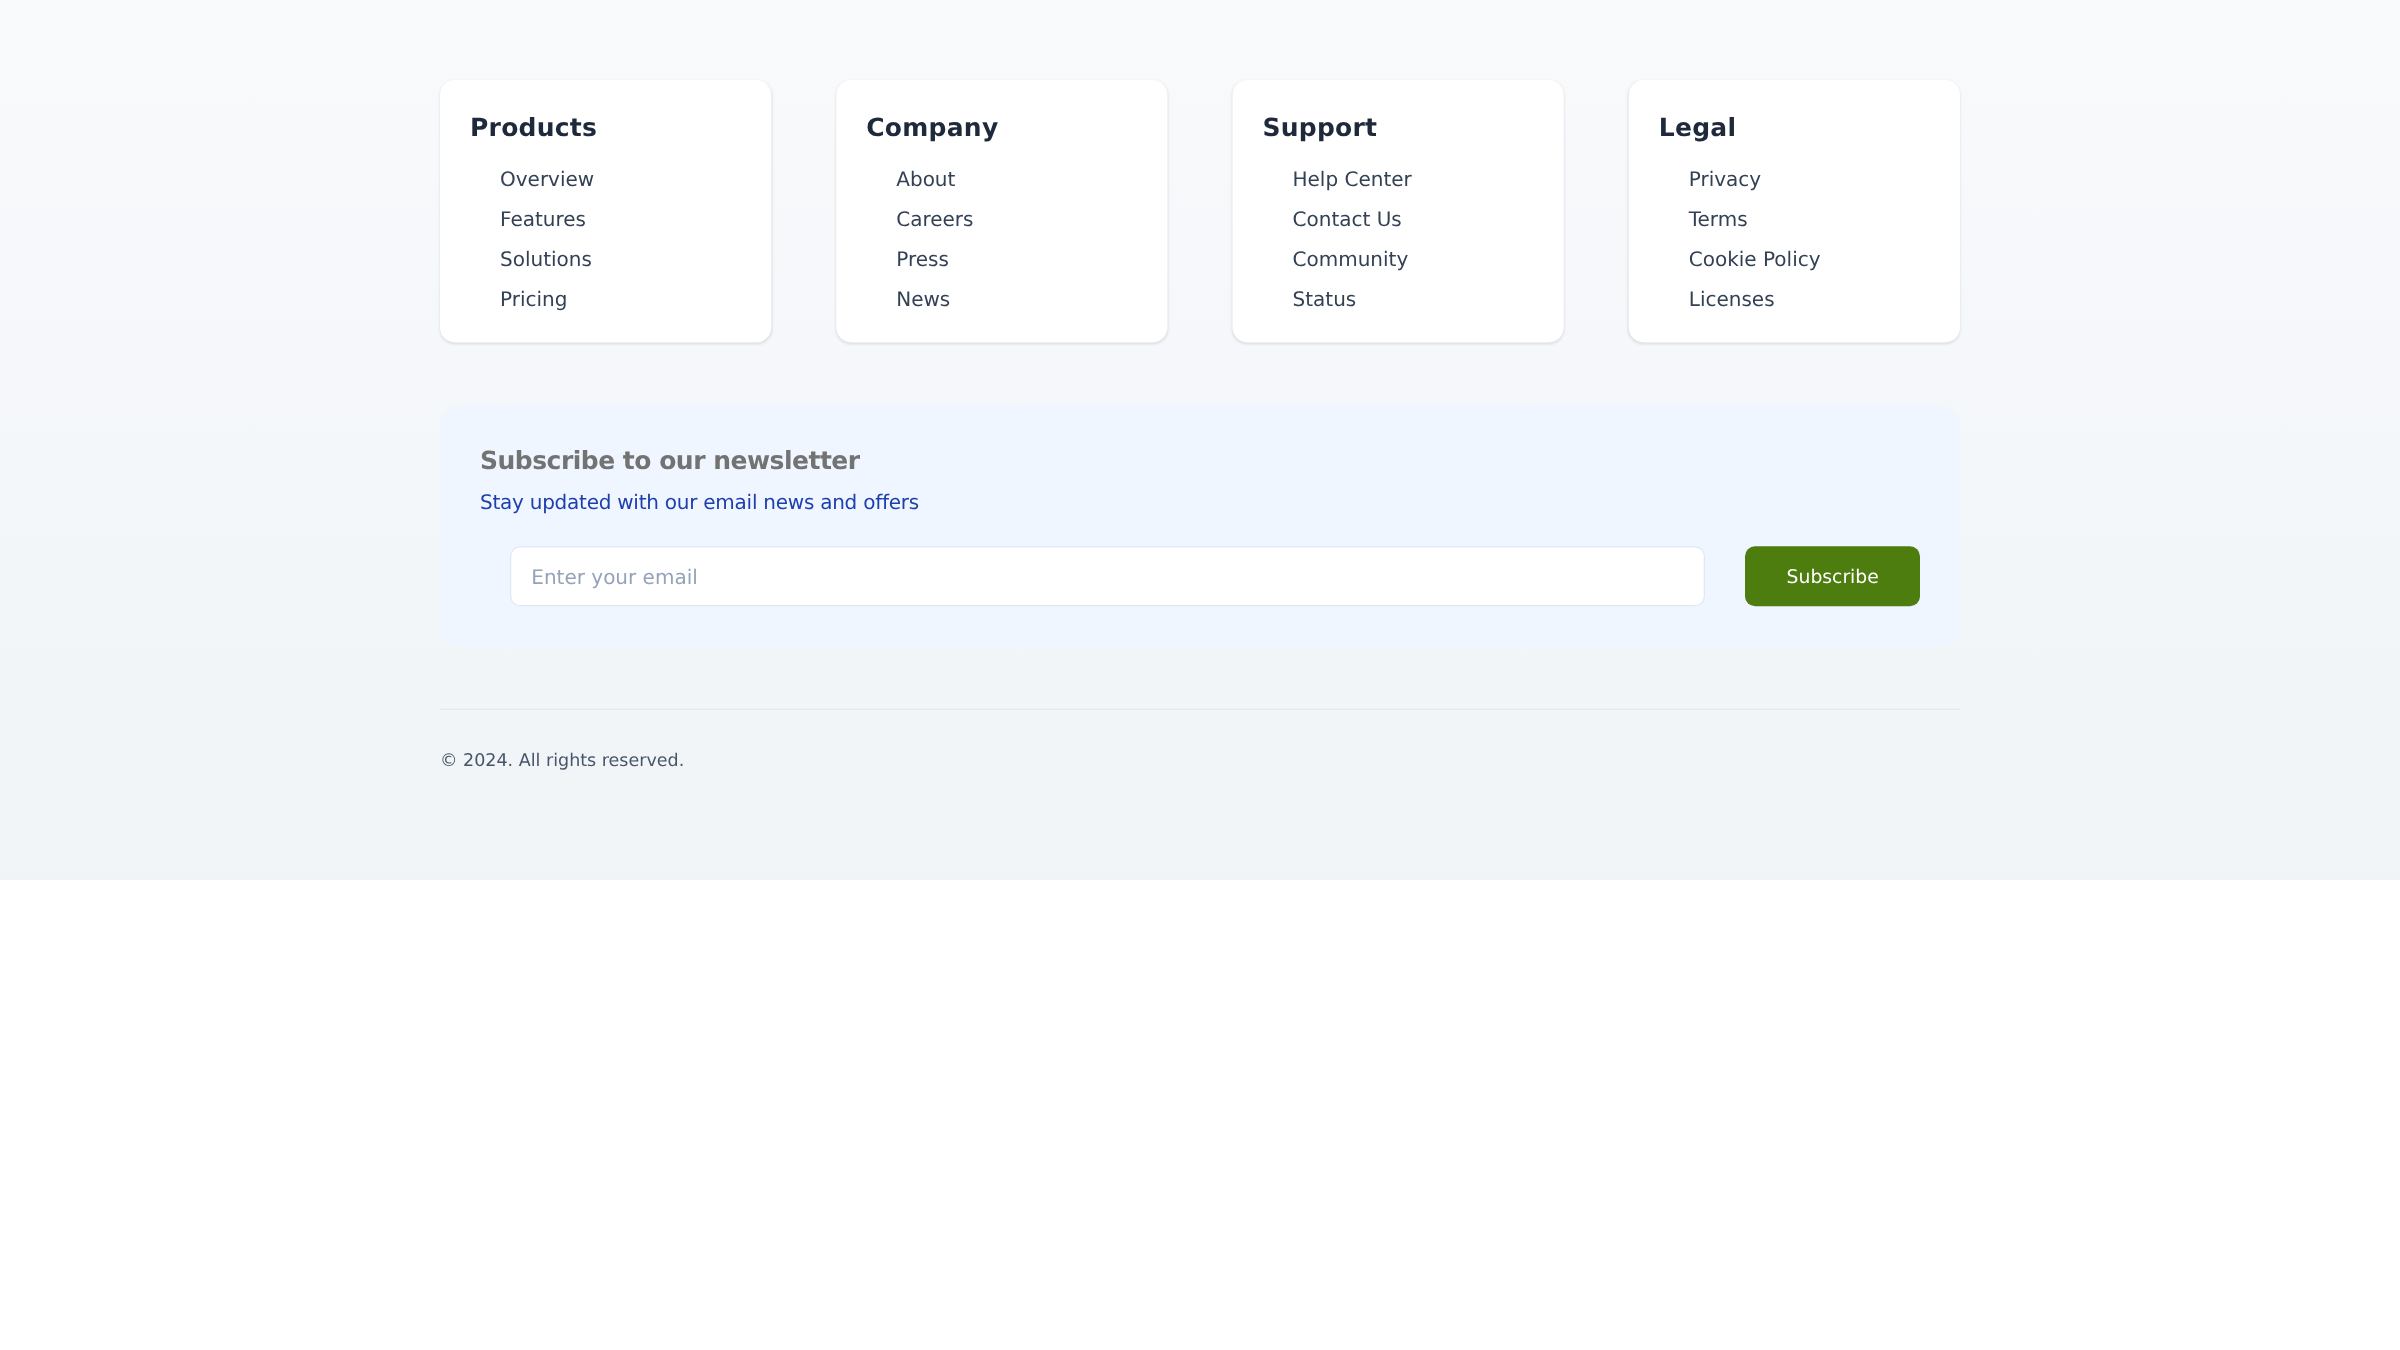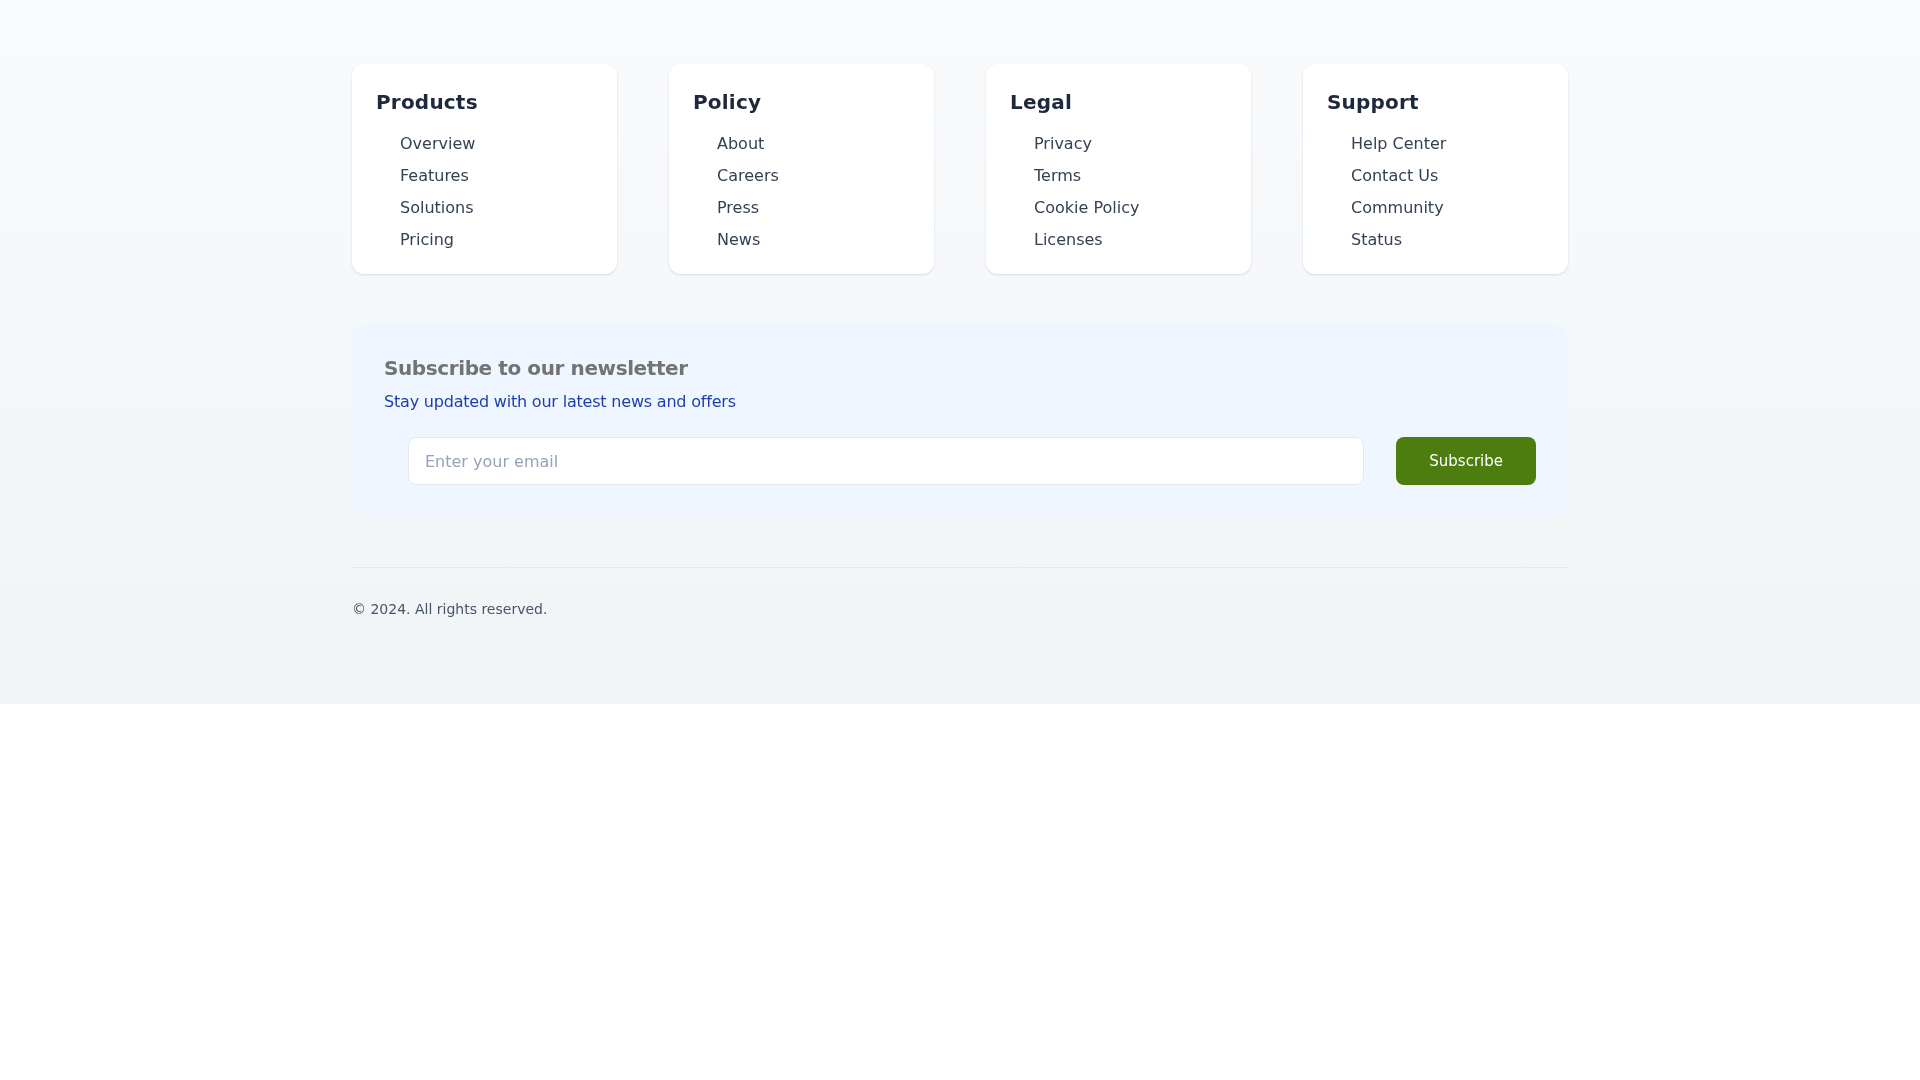--- a/index.html
+++ b/index.html
@@ -120,54 +120,54 @@
         <h3>Products</h3>
         <ul>
           <li><a>Overview</a></li>
           <li><a>Features</a></li>
           <li><a>Solutions</a></li>
           <li><a>Pricing</a></li>
         </ul>
       </div>
 
       <div class="card">
-        <h3>Policy</h3>
+        <h3>Company</h3>
         <ul>
           <li><a>About</a></li>
           <li><a>Careers</a></li>
           <li><a>Press</a></li>
           <li><a>News</a></li>
+        </ul>
+      </div>
+
+      <div class="card">
+        <h3>Support</h3>
+        <ul>
+          <li><a>Help Center</a></li>
+          <li><a>Contact Us</a></li>
+          <li><a>Community</a></li>
+          <li><a>Status</a></li>
         </ul>
       </div>
 
       <div class="card">
         <h3>Legal</h3>
         <ul>
           <li><a>Privacy</a></li>
           <li><a>Terms</a></li>
           <li><a>Cookie Policy</a></li>
           <li><a>Licenses</a></li>
         </ul>
       </div>
 
-      <div class="card">
-        <h3>Support</h3>
-        <ul>
-          <li><a>Help Center</a></li>
-          <li><a>Contact Us</a></li>
-          <li><a>Community</a></li>
-          <li><a>Status</a></li>
-        </ul>
-      </div>
-
     </div>
 
     <div class="newsletter">
       <h2>Subscribe to our newsletter</h2>
-      <p class="subtitle">Stay updated with our latest news and offers</p>
+      <p class="subtitle">Stay updated with our email news and offers</p>
       <div class="subscribe-row">
         <input type="email" class="email-input" placeholder="Enter your email" style="">
         <button class="subscribe-btn">Subscribe</button>
       </div>
     </div>
 
     <hr class="divider">
 
     <p class="copyright">© 2024. All rights reserved.</p>
 

